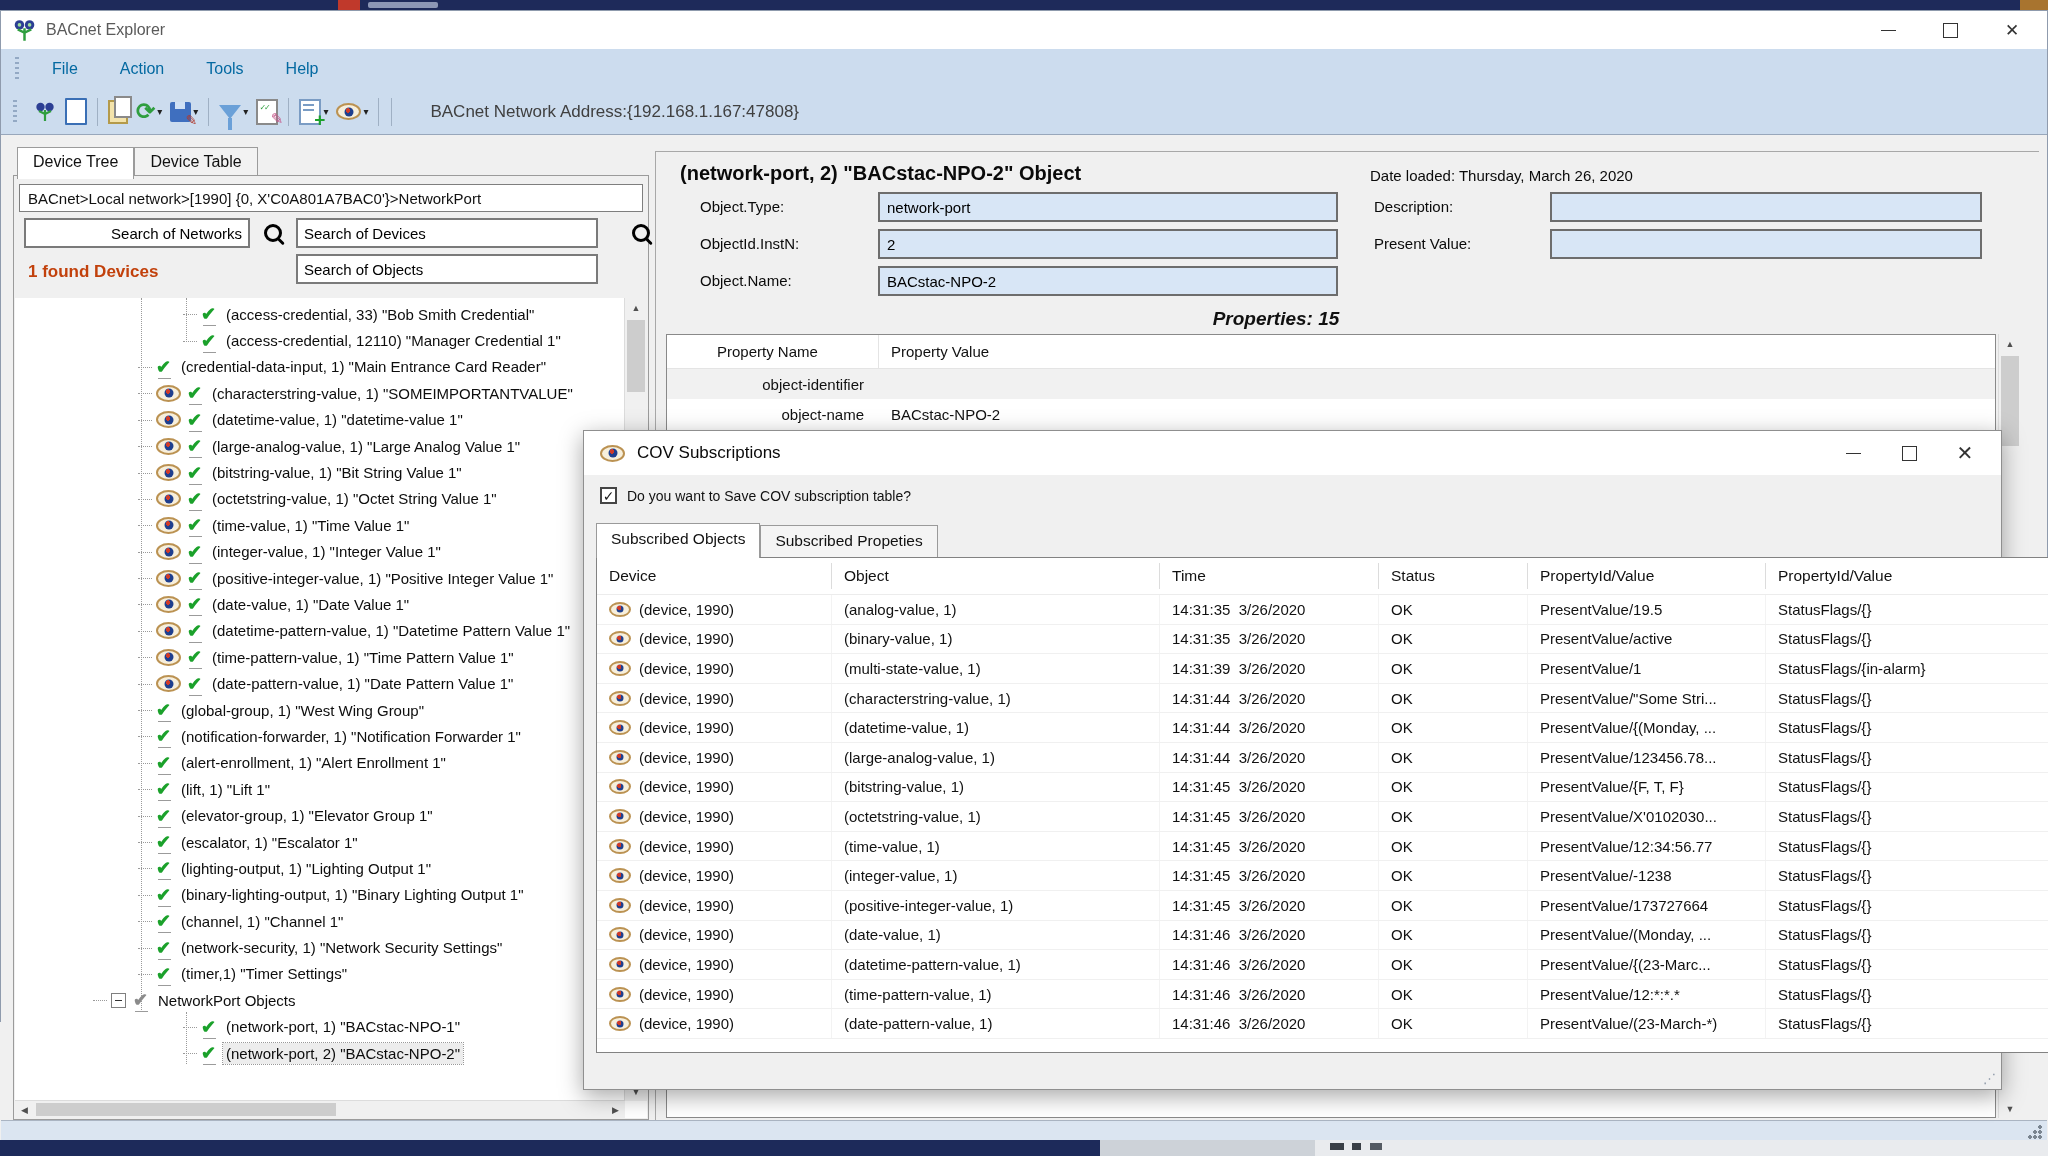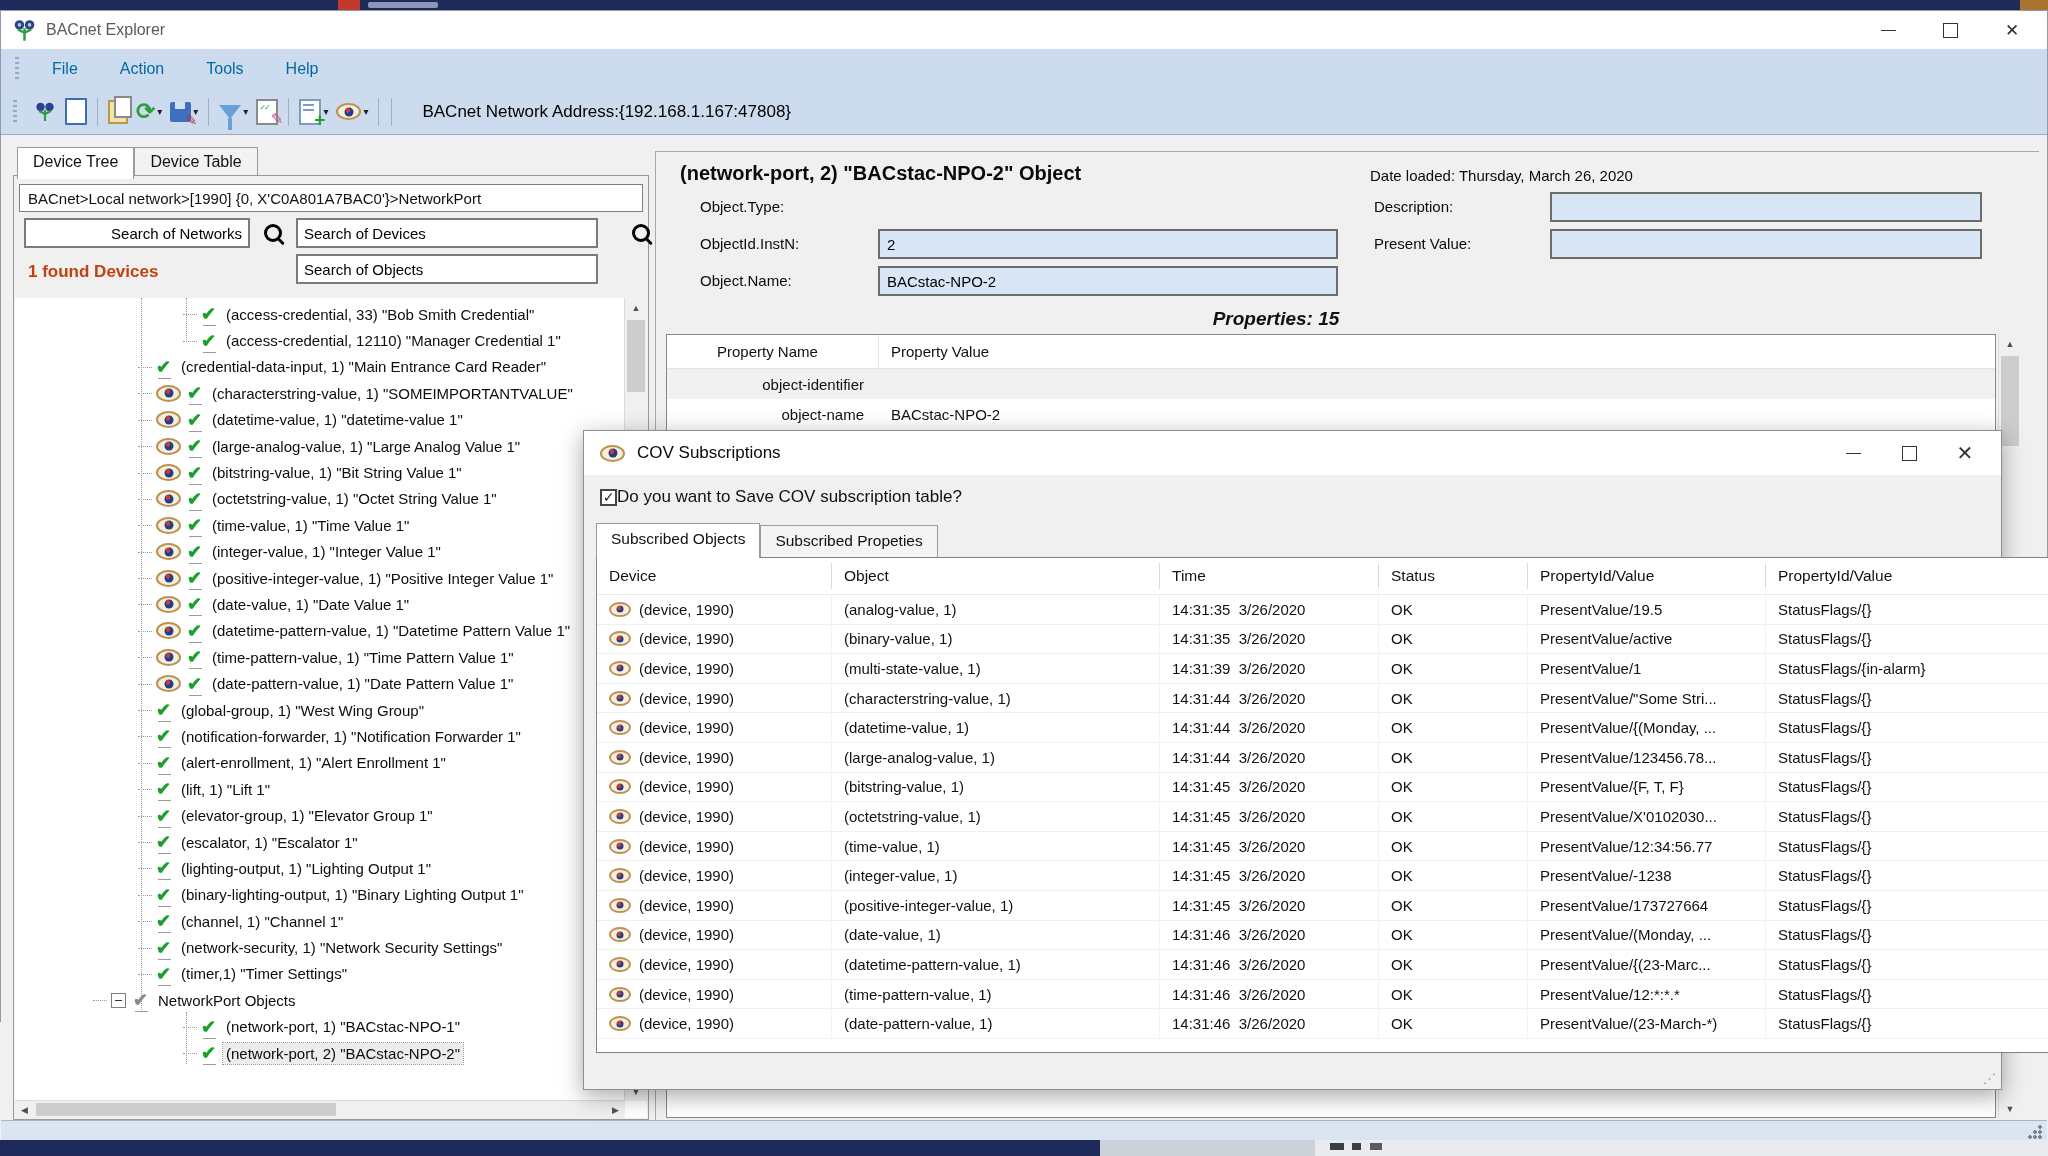--- a/index.html
+++ b/index.html
@@ -35,21 +35,21 @@
   .menubar{left:0;top:38px;width:100%;height:40px;background:#ccdcee;display:flex;align-items:center;padding-left:12px;box-sizing:border-box}
   .grip{width:4px;height:24px;margin:0 12px 0 2px;
         background:repeating-linear-gradient(180deg,#93a9c4 0 2px,rgba(0,0,0,0) 2px 5px)}
   .menu-item{padding:0 21px;font-size:16px;color:#0369a1;height:100%;display:flex;align-items:center}
 
   .toolbar{left:0;top:78px;width:100%;height:46px;background:#ccdcee;border-bottom:1px solid #98a7bb;
            display:flex;align-items:center;padding-left:10px;box-sizing:border-box}
   .tbtn{height:34px;display:flex;align-items:center;justify-content:center;padding:0 4px}
   .tsep{width:1px;height:28px;background:#9fb0c4;margin:0 6px}
   .caret{font-size:10px;color:#222;margin-left:2px}
-  .addr{font-size:17px;color:#000000;margin-left:24px}
+  .addr{font-size:17px;color:#404040;margin-left:32px}
 
   
   .icon-page{width:18px;height:23px;background:#fff;border:2px solid #3a6fb5;border-radius:1px;position:relative}
   .icon-copy{width:16px;height:20px;background:#f3e3ab;border:2px solid #b49a4a;position:relative}
   .icon-copy::after{content:"";position:absolute;left:4px;top:-6px;width:14px;height:18px;background:#fff;border:2px solid #8a8a8a}
   .icon-refresh{font-size:23px;color:#2f9e3f;font-weight:bold;line-height:1}
   .icon-save{width:21px;height:20px;background:#3f6fbf;border-radius:2px;position:relative}
   .icon-save::before{content:"";position:absolute;left:5px;top:0;width:10px;height:7px;background:#cfe0f5}
   .icon-save::after{content:"✎";position:absolute;right:-6px;bottom:-6px;color:#b03a2e;font-size:14px}
   .icon-filter{width:0;height:0;border-left:11px solid rgba(0,0,0,0);border-right:11px solid rgba(0,0,0,0);
@@ -135,21 +135,21 @@
   
   .dialog{left:583px;top:430px;width:1419px;height:660px;background:#f0f0f0;border:1px solid #8f8f8f;
           box-sizing:border-box;box-shadow:0 6px 22px rgba(0,0,0,.35);z-index:50}
   .dlg-titlebar{left:0;top:0;width:100%;height:44px;background:#fff;display:flex;align-items:center}
   .dlg-title{font-size:17px;color:#0a0a0a;margin-left:12px}
   .dlg-btns{position:absolute;right:8px;top:0;display:flex}
   .dlg-btn{width:56px;height:44px;display:flex;align-items:center;justify-content:center;color:#3a3a3a}
   .dlg-check-row{left:16px;top:56px;display:flex;align-items:center}
   .checkbox{width:17px;height:17px;border:2px solid #454545;background:#fff;display:inline-flex;
             align-items:center;justify-content:center;font-size:14px;color:#1a1a1a;box-sizing:border-box}
-  .dlg-check-label{font-size:17px;}
+  .dlg-check-label{font-size:14px;margin-left:10px}
   .dlg-tabs{left:12px;top:92px;display:flex;align-items:flex-end}
   .dtab{padding:6px 14px 7px;font-size:15.5px;border:1px solid #9a9a9a;border-bottom:none;background:#f4f4f4}
   .dtab.active{background:#fff;position:relative;z-index:2;padding-bottom:10px;margin-bottom:-1px}
   .dtable{left:12px;top:126px;width:1652px;height:496px;background:#fff;border:1px solid #828282;box-sizing:border-box;overflow:hidden}
   .dhead{height:36px;display:flex;font-size:15.5px;border-bottom:1px solid #ececec}
   .dhc{display:flex;align-items:center;padding-left:12px;box-sizing:border-box;border-right:1px solid #dcdcdc;height:26px;margin-top:5px}
   .drow{height:28.6px;display:flex;font-size:15px;border-bottom:1px solid #f0f0f0}
   .dc{display:flex;align-items:center;padding-left:12px;box-sizing:border-box;border-right:1px solid #f3f3f3;overflow:hidden;white-space:nowrap}
   .c0{width:235px}.c1{width:328px}.c2{width:219px;white-space:pre}.c3{width:149px}.c4{width:238px}.c5{width:211px;border-right:none}
   .dlg-grip{right:4px;bottom:3px;width:14px;height:14px;color:#8b97a6;font-size:13px;line-height:1}
@@ -478,20 +478,21 @@
           <span class="sb-arrow" style="right:0">▶</span>
         </div>
       </div>
     </div>
 
     <div class="abs right-panel">
       <span class="abs obj-title">(network-port, 2) "BACstac-NPO-2" Object</span>
       <span class="abs date-loaded">Date loaded: Thursday, March 26, 2020</span>
 
       <span class="abs flabel" style="left:44px;top:46px">Object.Type:</span>
+      <input class="abs finput" style="left: 222px; top: 40px; width: 460px;" value="network-port">
       <span class="abs flabel" style="left:44px;top:83px">ObjectId.InstN:</span>
       <input class="abs finput" style="left: 222px; top: 77px; width: 460px;" value="2">
       <span class="abs flabel" style="left:44px;top:120px">Object.Name:</span>
       <input class="abs finput" style="left: 222px; top: 114px; width: 460px;" value="BACstac-NPO-2">
 
       <span class="abs flabel" style="left:718px;top:46px">Description:</span>
       <input class="abs finput" style="left: 894px; top: 40px; width: 432px;" value="">
       <span class="abs flabel" style="left:718px;top:83px">Present Value:</span>
       <input class="abs finput" style="left: 894px; top: 77px; width: 432px;" value="">
 

